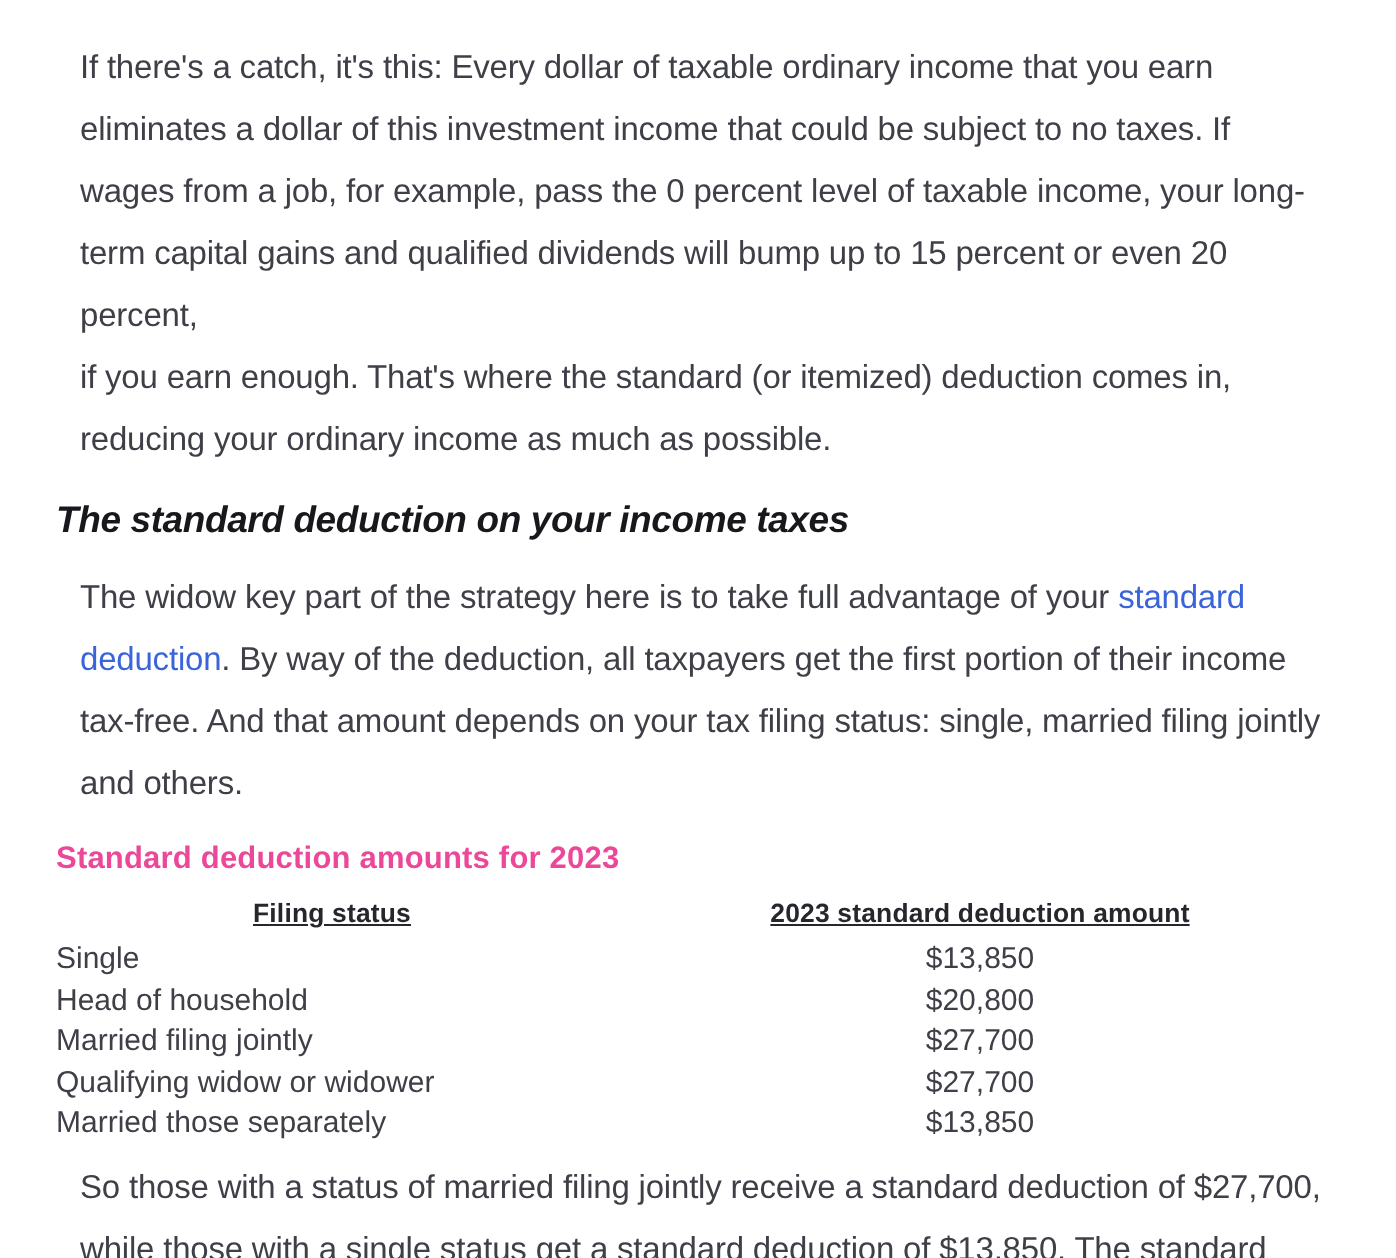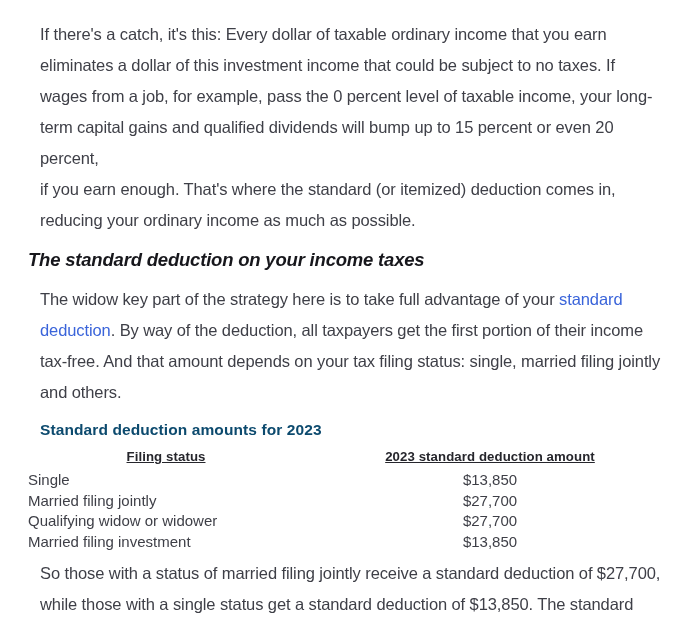--- a/index.html
+++ b/index.html
@@ -27,26 +27,26 @@
   .section-heading {
     margin: 10px 0 12px 0;
     font-size: 18.5px;
     line-height: 24px;
     font-weight: bold;
     letter-spacing: -0.2px;
     color: #17171c;
     font-style: italic;
   }
   .table-title {
-    margin: 8px 0 7px 12px;
+    margin: 8px 0 7px 0;
     font-size: 15.5px;
     line-height: 20px;
     font-weight: bold;
     letter-spacing: 0.1px;
-    color: #0c4a6e;
+    color: #ec4899;
   }
   .inline-link {
     color: #3a64da;
     text-decoration: none;
     cursor: pointer;
   }
   .deduction-table {
     border-collapse: collapse;
     table-layout: fixed;
     width: 648px;
@@ -104,29 +104,33 @@
         <th>Filing status</th>
         <th>2023 standard deduction amount</th>
       </tr>
     </thead>
     <tbody>
       <tr>
         <td class="status-cell">Single</td>
         <td class="amount-cell">$13,850</td>
       </tr>
       <tr>
+        <td class="status-cell">Head of household</td>
+        <td class="amount-cell">$20,800</td>
+      </tr>
+      <tr>
         <td class="status-cell">Married filing jointly</td>
         <td class="amount-cell">$27,700</td>
       </tr>
       <tr>
         <td class="status-cell">Qualifying widow or widower</td>
         <td class="amount-cell">$27,700</td>
       </tr>
       <tr>
-        <td class="status-cell">Married filing investment</td>
+        <td class="status-cell">Married those separately</td>
         <td class="amount-cell">$13,850</td>
       </tr>
     </tbody>
   </table>
 
   <p class="body-text paragraph-summary">So those with a status of married filing jointly receive a standard deduction of $27,700,
 while those with a single status get a standard deduction of $13,850. The standard
 deduction can reduce any kind of income, such as investment income or earned income
 (money from a job).</p>
 

